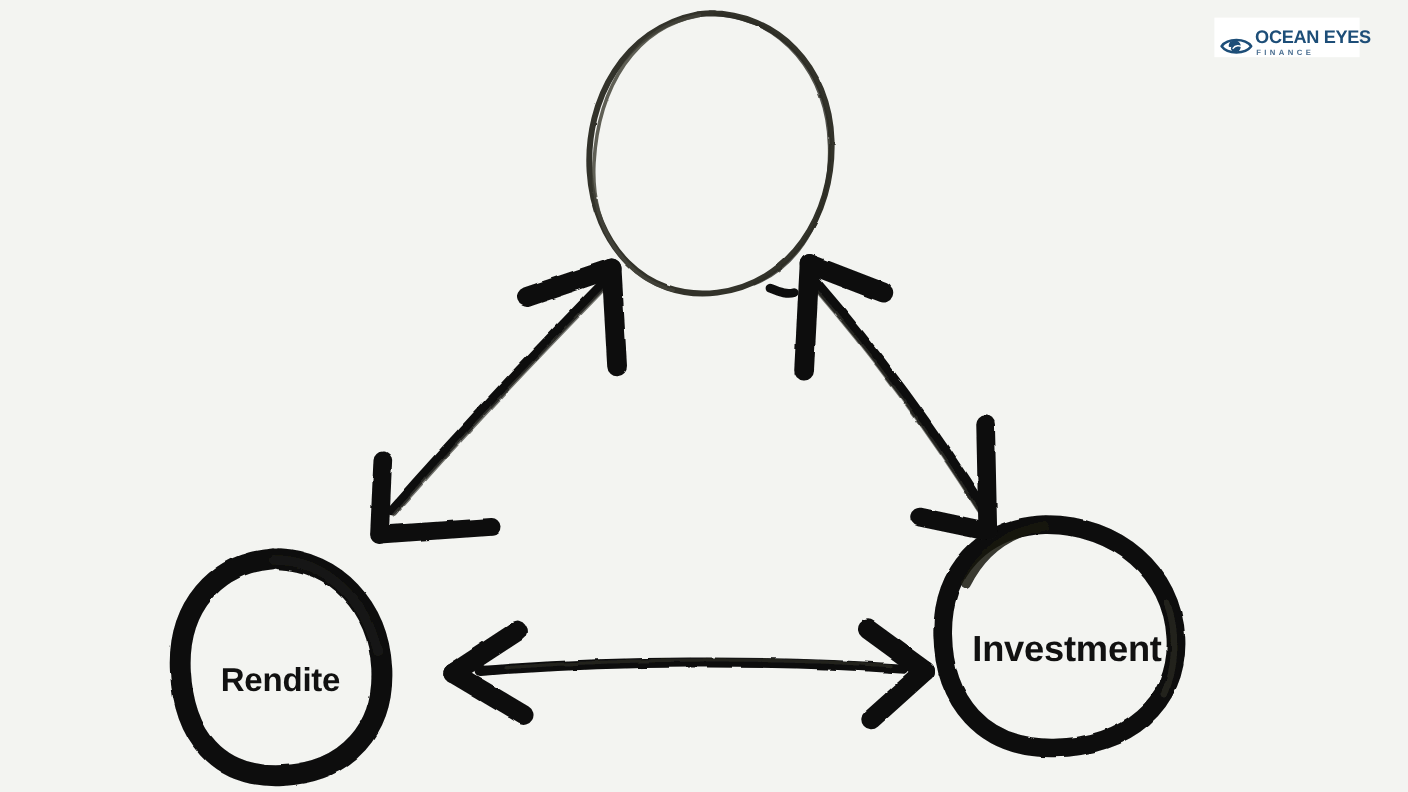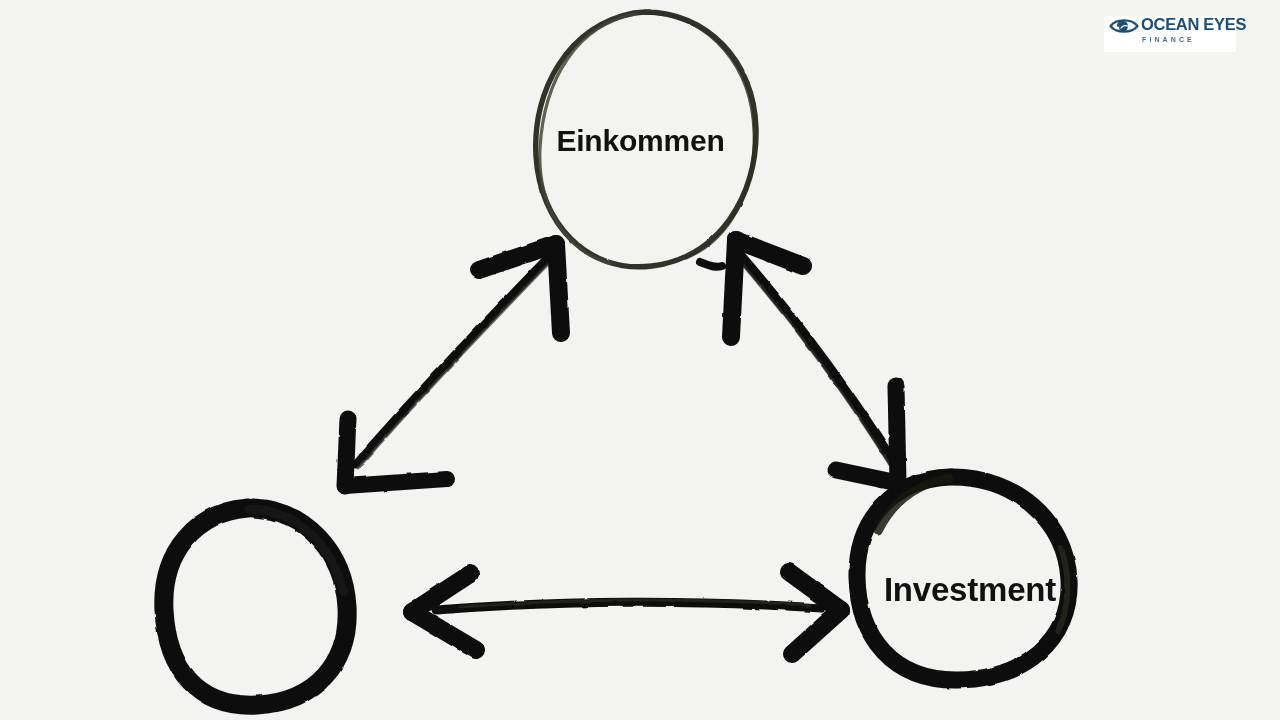--- a/index.html
+++ b/index.html
@@ -56,21 +56,21 @@
 
   
   #logo-box {
     position: absolute;
     left: 1104px;
     top: 16px;
     width: 132px;
     height: 36px;
     background: #ffffff;
     display: flex;
-    align-items: flex-start;
+    align-items: flex-end;
     padding-left: 5px;
     box-sizing: border-box;
   }
   #logo-icon {
     width: 30px;
     height: 20px;
     flex: 0 0 30px;
     margin-right: 2px;
   }
   #logo-text-wrap {
@@ -183,24 +183,24 @@
 
       <path d="M 470 574 L 412 612" fill="none" stroke="#0e0e0e" stroke-width="18" stroke-linecap="round"></path>
       <path d="M 412 612 L 476 650" fill="none" stroke="#0e0e0e" stroke-width="18" stroke-linecap="round"></path>
 
       <path d="M 789 572 L 841 610" fill="none" stroke="#0e0e0e" stroke-width="18" stroke-linecap="round"></path>
       <path d="M 841 610 L 792 654" fill="none" stroke="#0e0e0e" stroke-width="18" stroke-linecap="round"></path>
     </g>
 
   </svg>
 
-  <div id="label-einkommen" class="node-label">
-    <span class="inner">Einkommen</span>
+
+  <div id="label-rendite" class="node-label">
+    <span class="inner">Rendite</span>
   </div>
-
 
   <div id="label-investment" class="node-label">
     <span class="inner">Investment</span>
   </div>
 
   <div id="logo-box">
     <svg id="logo-icon" viewBox="0 0 60 40" xmlns="http://www.w3.org/2000/svg">
 
       <path d="M 3 20 C 14 5, 46 5, 57 20 C 46 35, 14 35, 3 20 Z" fill="none" stroke="#1d4e78" stroke-width="4.5" stroke-linejoin="round"></path>
 

